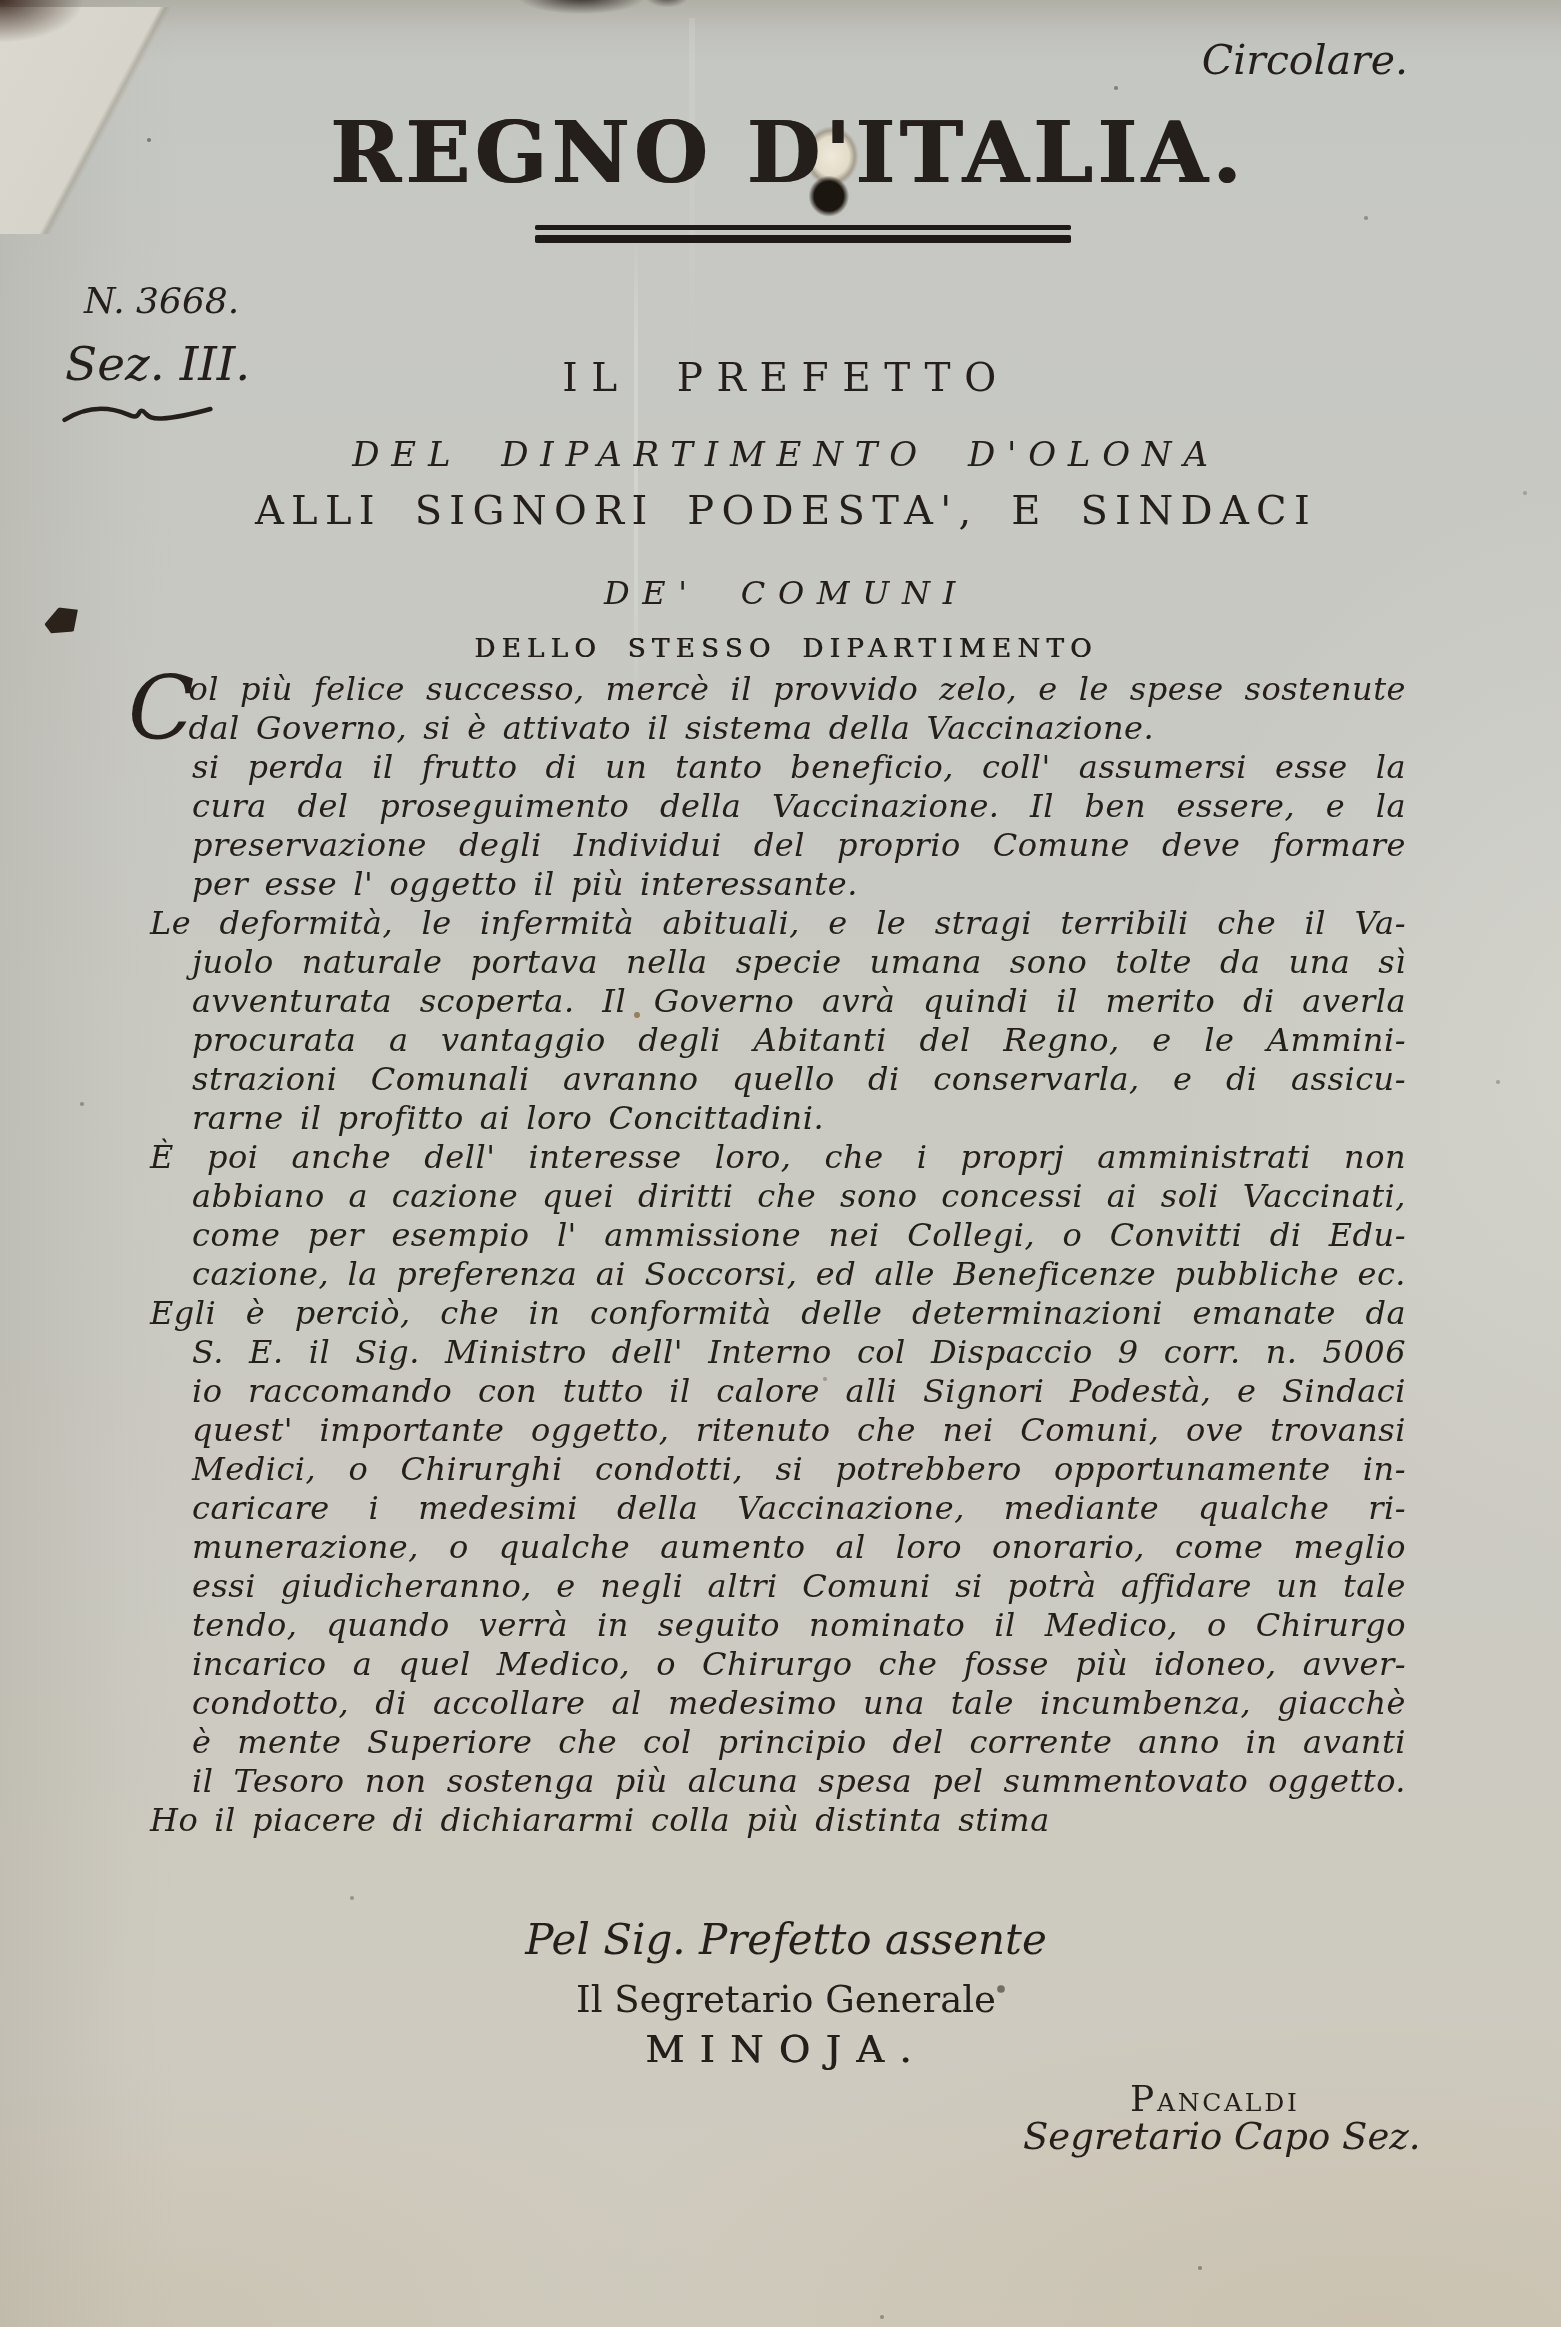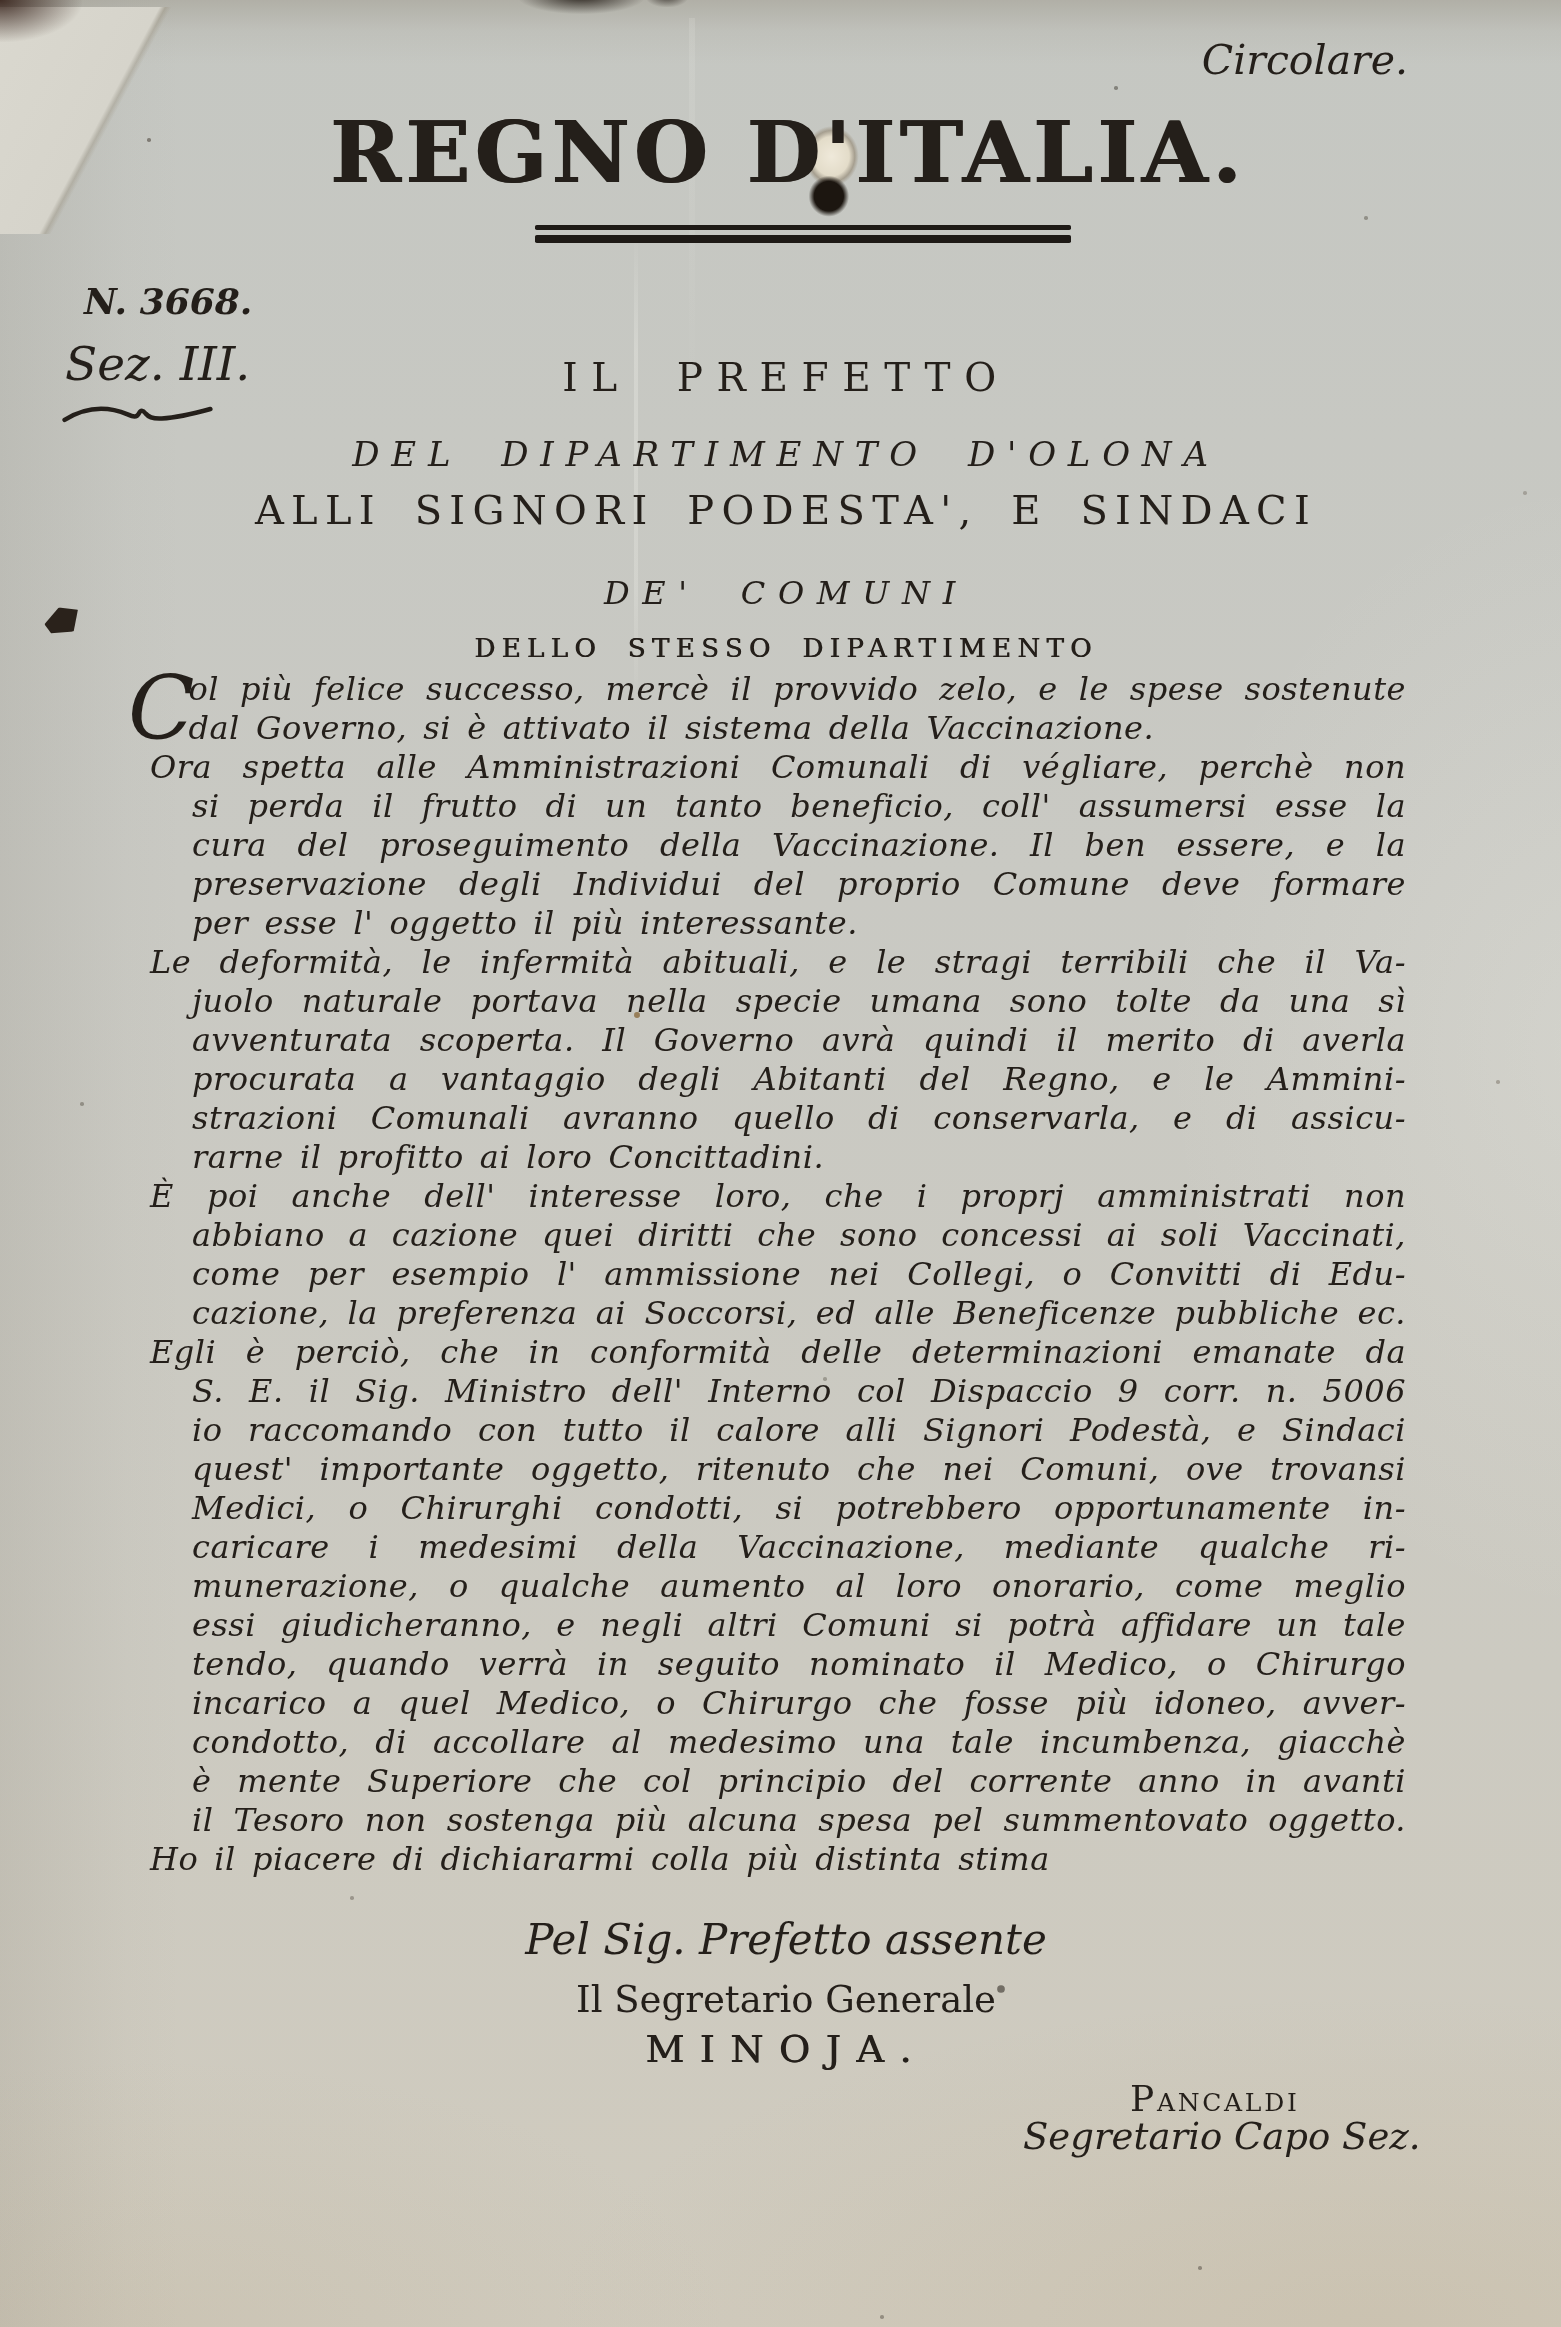--- a/index.html
+++ b/index.html
@@ -50,21 +50,21 @@
     background:
       radial-gradient(ellipse 42% 30% at 46% 76%, #1c1610 0%, #1c1610 52%, transparent 72%),
       radial-gradient(ellipse 55% 43% at 50% 34%, #efe9da 0%, #e3dcc9 48%, rgba(118,98,68,0.4) 63%, transparent 74%);}
   
   .circolare{top:36px;right:153px;font-style:italic;font-size:41px;}
   .title{top:102px;left:0;width:100%;text-align:center;font-weight:bold;font-size:85px;
     letter-spacing:4.5px;padding-left:7.3px;text-shadow:1.3px 0 0 currentColor;}
   .rules{top:225px;left:535px;width:536px;}
   .rule-a{height:4.5px;background:#1e1a16;margin-bottom:5.5px;border-radius:1.8px;}
   .rule-b{height:8.2px;background:#1e1a16;border-radius:1.8px;}
-  .refnum{top:280px;left:84px;font-style:italic;font-size:36px;font-weight:bold;}
+  .refnum{top:280px;left:84px;font-style:italic;font-size:36px;}
   .dateline{top:271px;right:160px;font-style:italic;font-size:41px;}
   .sez{top:336px;left:65px;font-style:italic;font-size:47px;}
   .flourish{top:400px;left:60px;}
   .center-h{left:127px;width:1318px;text-align:center;}
   .h-pref{top:355px;font-size:39px;letter-spacing:13.6px;word-spacing:20px;}
   .h-dip{top:434px;font-size:34px;font-style:italic;letter-spacing:11.8px;word-spacing:16.4px;text-align:center;}
   .h-alli{top:487px;font-size:40px;letter-spacing:7.3px;word-spacing:12.7px;}
   .h-com{top:574px;font-size:32px;font-style:italic;letter-spacing:12.7px;word-spacing:18px;}
   .h-dello{top:633px;font-size:26px;letter-spacing:6.4px;word-spacing:11px;text-shadow:0.7px 0 0 currentColor;}
   
@@ -116,21 +116,20 @@
 
   <div class="abs center-h h-pref">IL PREFETTO</div>
   <div class="abs center-h h-dip">DEL DIPARTIMENTO D'OLONA</div>
   <div class="abs center-h h-alli">ALLI SIGNORI PODESTA', E SINDACI</div>
   <div class="abs center-h h-com">DE' COMUNI</div>
   <div class="abs center-h h-dello">DELLO STESSO DIPARTIMENTO</div>
 
   <div class="abs body-text">
     <div class="bl j"><span class="dropcap">C</span><span>ol più felice successo, mercè il provvido zelo, e le spese sostenute</span></div>
     <div class="bl short">dal Governo, si è attivato il sistema della Vaccinazione.</div>
-    <div class="bl">Ora spetta alle Amministrazioni Comunali di végliare, perchè non</div>
     <div class="bl cont">si perda il frutto di un tanto beneficio, coll' assumersi esse la</div>
     <div class="bl cont">cura del proseguimento della Vaccinazione. Il ben essere, e la</div>
     <div class="bl cont">preservazione degli Individui del proprio Comune deve formare</div>
     <div class="bl cont short">per esse l' oggetto il più interessante.</div>
     <div class="bl">Le deformità, le infermità abituali, e le stragi terribili che il Va-</div>
     <div class="bl cont">juolo naturale portava nella specie umana sono tolte da una sì</div>
     <div class="bl cont">avventurata scoperta. Il Governo avrà quindi il merito di averla</div>
     <div class="bl cont">procurata a vantaggio degli Abitanti del Regno, e le Ammini-</div>
     <div class="bl cont">strazioni Comunali avranno quello di conservarla, e di assicu-</div>
     <div class="bl cont short">rarne il profitto ai loro Concittadini.</div>

